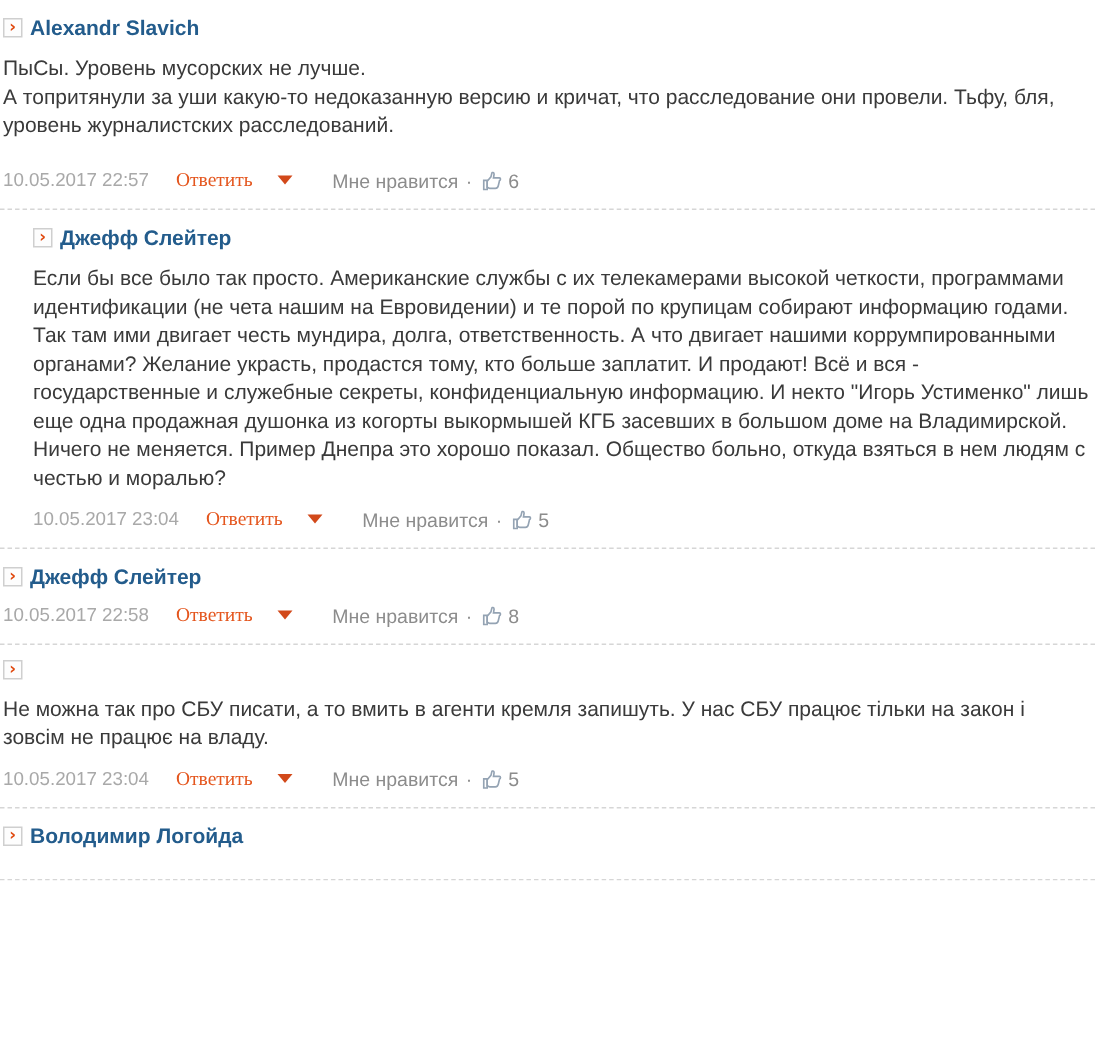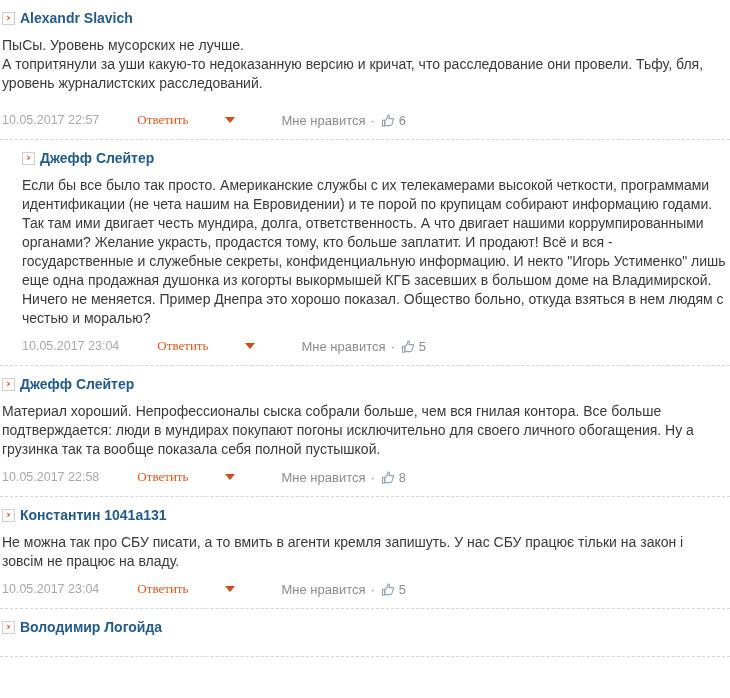--- a/index.html
+++ b/index.html
@@ -62,21 +62,20 @@
   }
   .para.gap {
     margin-bottom: 19px;
   }
   .action-bar {
     display: flex;
     align-items: center;
     margin-top: 10px;
     font-size: 13px;
     height: 16px;
-    gap: 20px;
   }
   .timestamp {
     color: #a9a9a9;
     font-size: 12.5px;
   }
   .reply-link {
     color: #e4561e;
     margin-left: 18px;
     text-decoration: none;
     cursor: pointer;
@@ -171,21 +170,20 @@
     </div>
   </div>
 
   <div class="comment">
     <div class="author-row">
       <span class="toggle-box">
           <span class="chev">›</span>
         </span>
       <a class="author">Джефф Слейтер</a>
     </div>
-    <p class="para">Материал хороший. Непрофессионалы сыска собрали больше, чем вся гнилая контора. Все больше подтверждается: люди в мундирах покупают погоны исключительно для своего личного обогащения. Ну а грузинка так та вообще показала себя полной пустышкой.</p>
     <div class="action-bar">
       <span class="timestamp">10.05.2017 22:58</span>
       <a class="reply-link">Ответить</a>
       <span class="caret-down"></span>
       <span class="like-area">
         <a class="like-label">Мне нравится</a>
         <span class="dot-sep">·</span>
         <svg class="thumb-icon" width="14" height="14" viewBox="0 0 14 14" fill="none" stroke="#94a3b3" stroke-width="1.1">
           <path d="M1.5 6.2 H3.8 V12.3 H1.5 Z"></path>
           <path d="M3.8 6.8 L6.3 3.9 L6.9 1.4 C7.0 0.7 8.4 0.9 8.4 2.1 L8.0 4.6 H11.9 C12.9 4.6 12.9 6.2 12.0 6.4 L11.4 9.0 C11.0 11.2 10.3 11.6 9.2 11.6 H5.6 L3.8 10.9 Z"></path>
@@ -193,21 +191,20 @@
         <span class="like-count">8</span>
       </span>
     </div>
   </div>
 
   <div class="comment">
     <div class="author-row">
       <span class="toggle-box">
           <span class="chev">›</span>
         </span>
-      <a class="author">Константин 1041a131</a>
     </div>
     <p class="para">Не можна так про СБУ писати, а то вмить в агенти кремля запишуть. У нас СБУ працює тільки на закон і зовсім не працює на владу.</p>
     <div class="action-bar">
       <span class="timestamp">10.05.2017 23:04</span>
       <a class="reply-link">Ответить</a>
       <span class="caret-down"></span>
       <span class="like-area">
         <a class="like-label">Мне нравится</a>
         <span class="dot-sep">·</span>
         <svg class="thumb-icon" width="14" height="14" viewBox="0 0 14 14" fill="none" stroke="#94a3b3" stroke-width="1.1">

